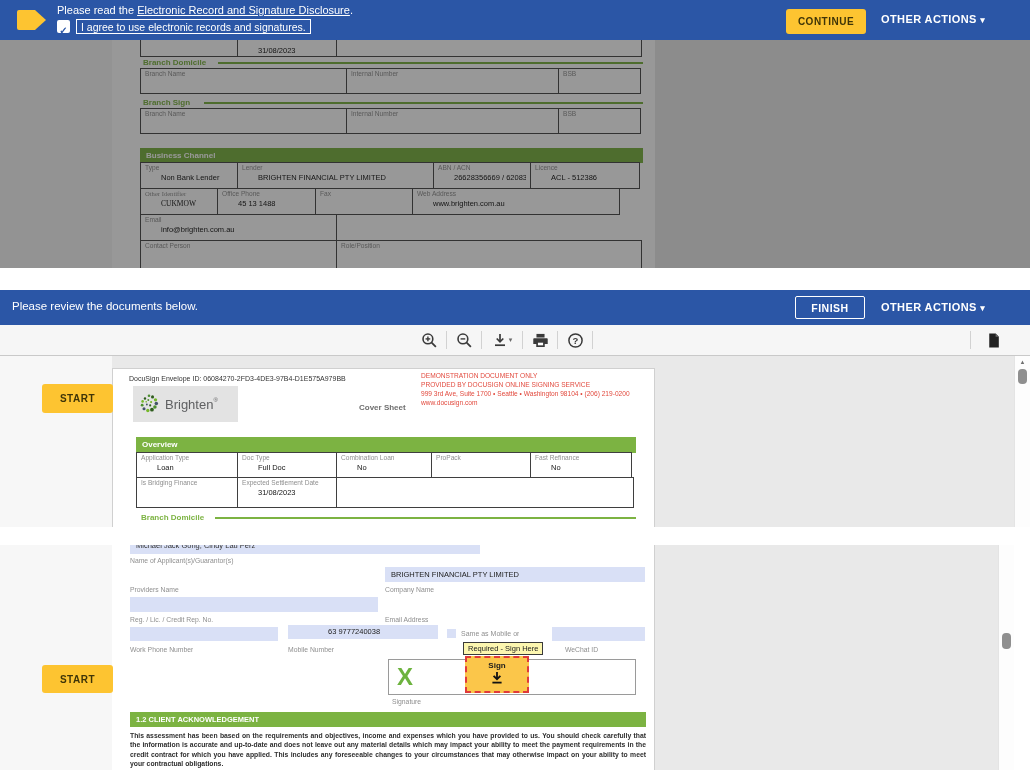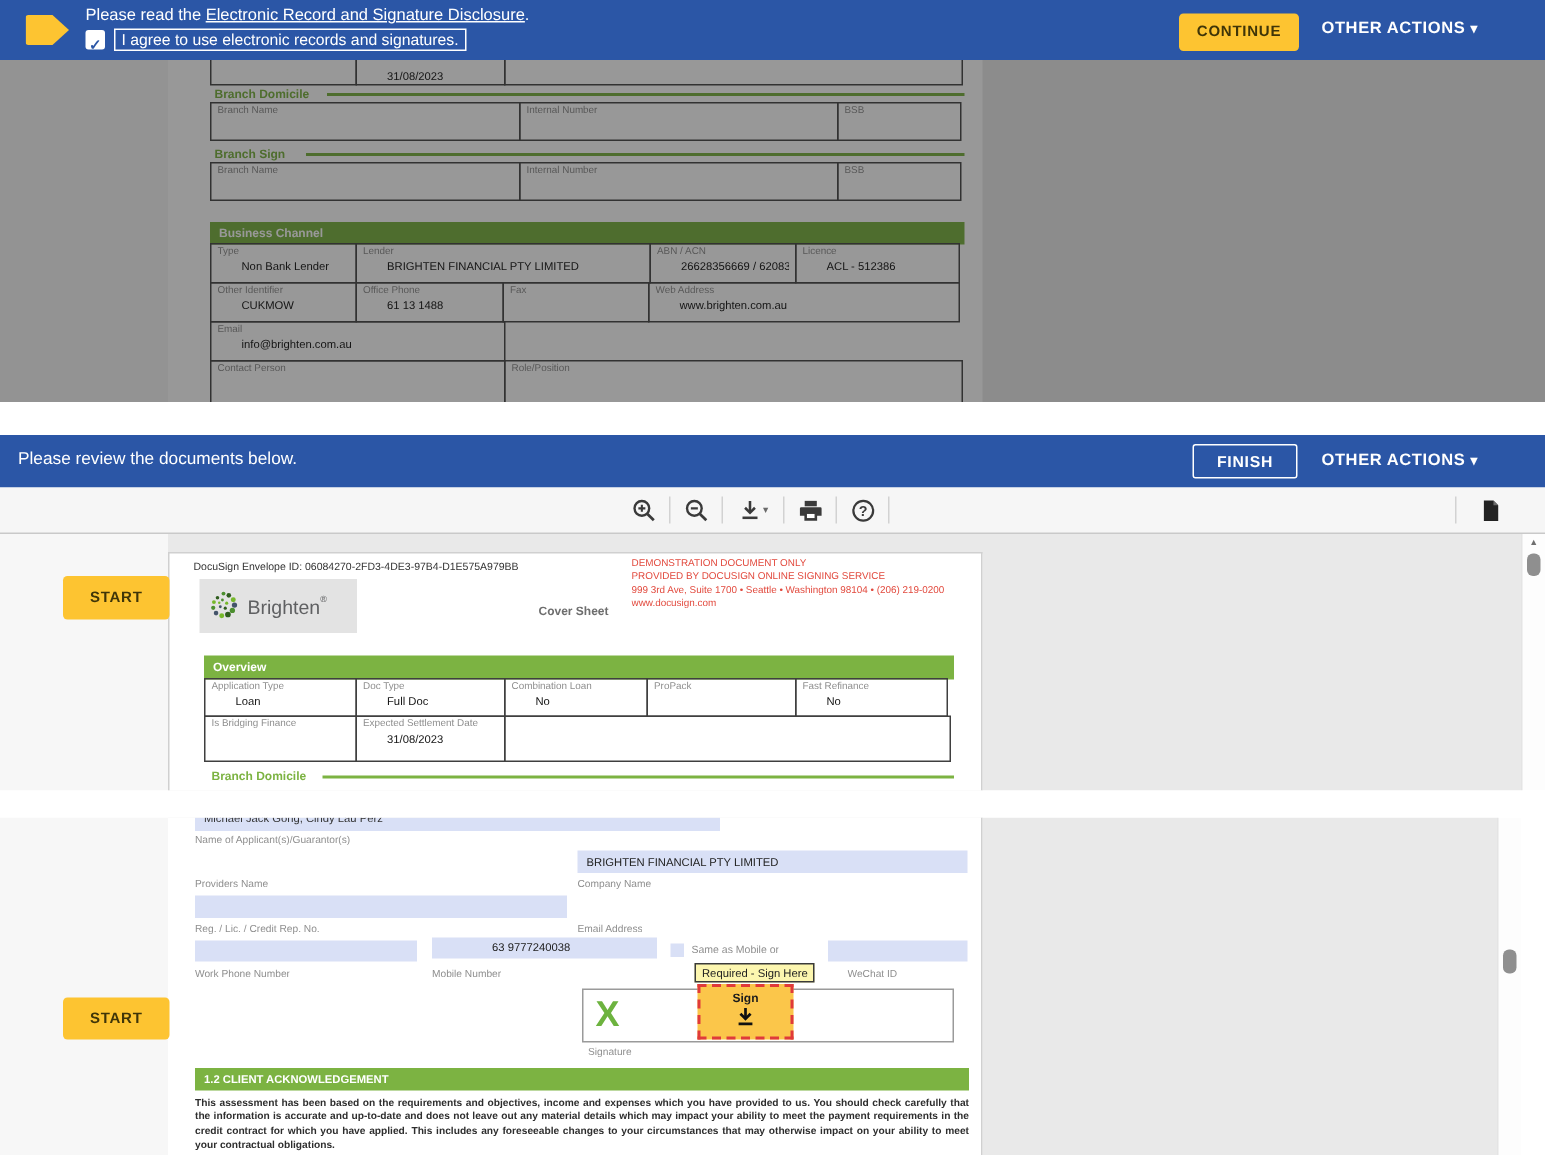--- a/index.html
+++ b/index.html
@@ -87,27 +87,27 @@
       <div class="tc" style="width:98px;">
           <div class="lbl">ABN / ACN</div>
           <div class="val">26628356669 / 620839983</div>
         </div>
       <div class="tc" style="width:110px;">
           <div class="lbl">Licence</div>
           <div class="val">ACL - 512386</div>
         </div>
     </div>
     <div class="trow" style="left:28px;top:148px;height:27px;">
-      <div class="tc" style="width:98px;">
+      <div class="tc" style="width:78px;font-family:Liberation Serif, serif;">
           <div class="lbl">Other Identifier</div>
           <div class="val">CUKMOW</div>
         </div>
       <div class="tc" style="width:99px;">
           <div class="lbl">Office Phone</div>
-          <div class="val">61 13 1488</div>
+          <div class="val">45 13 1488</div>
         </div>
       <div class="tc" style="width:98px;">
           <div class="lbl">Fax</div>
         </div>
       <div class="tc" style="width:208px;">
           <div class="lbl">Web Address</div>
           <div class="val">www.brighten.com.au</div>
         </div>
     </div>
     <div class="trow" style="left:28px;top:174px;height:27px;">

